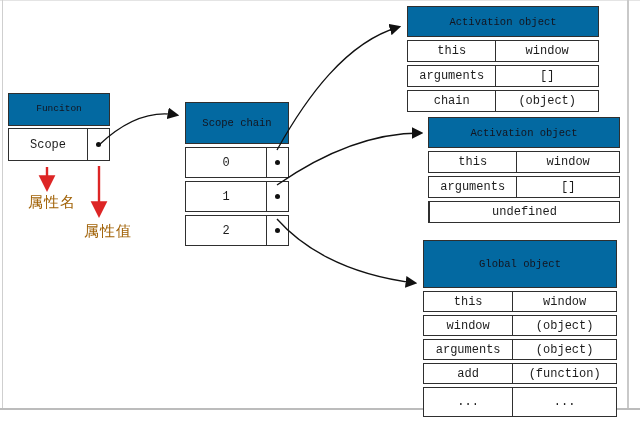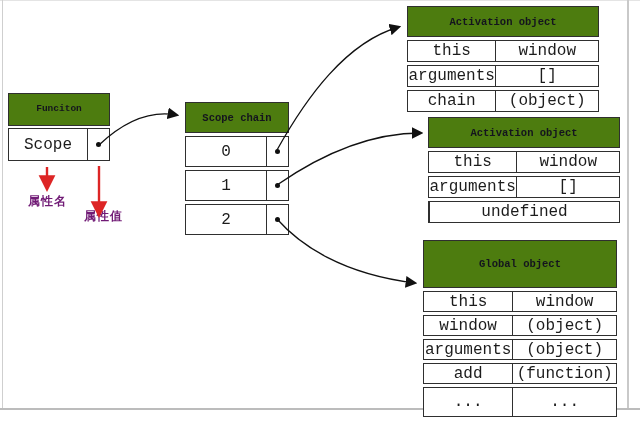--- a/index.html
+++ b/index.html
@@ -9,63 +9,63 @@
     font-family:"Liberation Mono","DejaVu Sans Mono",monospace; overflow:hidden;
   }
   
   .frame-top    { position:absolute; left:0; top:0; width:640px; height:1px; background:#e4e4e4; }
   .frame-left   { position:absolute; left:2px; top:0; width:1px; height:409px; background:#cfcfcf; }
   .frame-right  { position:absolute; left:627px; top:0; width:2px; height:409px; background:#c9c9c9; }
   .frame-bottom { position:absolute; left:0; top:408px; width:640px; height:2px; background:#bcbcbc; }
 
   .box { position:absolute; }
   .hdr {
-    background:#4d7c0f; border:1px solid #2f2f2f; color:#14141e;
+    background:#0369a1; border:1px solid #2f2f2f; color:#14141e;
     display:flex; align-items:center; justify-content:center;
-    font-weight:bold; font-size:10.5px; text-align:left;
+    font-weight:normal; font-size:10.5px; text-align:left;
   }
   .row {
     border:1px solid #2f2f2f; margin-top:3px; background:#ffffff;
-    display:flex; font-size:16px; color:#1c1c1c;
+    display:flex; font-size:12px; color:#1c1c1c;
   }
   .cell { display:flex; align-items:center; justify-content:center; }
   .cell-k { width:46%; }
   .cell-v { flex:1; border-left:1px solid #2f2f2f; }
   .dot { width:5px; height:5px; border-radius:50%; background:#101010; }
 
   
   .func-box  { left:8px; top:93px; width:102px; }
   .func-hdr  { height:33px; font-size:9.5px; line-height:1.3; flex-direction:column; padding:1px 1px; }
   .func-body { height:33px; margin-top:2px;text-align:right; }
   .func-name { flex:1; }
   .ptr-cell  { width:22px; border-left:1px solid #2f2f2f; }
 
   
   .sc-box { left:185px; top:102px; width:104px; }
-  .sc-hdr { height:31px; }
+  .sc-hdr { height:42px; }
   .sc-row { height:31px; }
   .sc-num { flex:1; }
 
   
   .t1 { left:407px; top:6px;   width:192px; }
   .t2 { left:428px; top:117px; width:192px; }
   .t3 { left:423px; top:240px; width:194px; }
   .t1 .hdr, .t2 .hdr { height:31px; }
   .t3 .hdr { height:48px; }
   .t1 .row, .t2 .row { height:22px; }
   .t3 .row { height:21px; }
   .t3 .row-tall { height:30px; }
 
   
   .red-label {
-    position:absolute; color:#701a75; font-weight:bold; font-size:12px;
+    position:absolute; color:#a16207; font-weight:normal; font-size:15px;
     font-family:"DejaVu Sans","Liberation Sans",sans-serif; letter-spacing:1px;
   }
   .lbl-name  { left:28px; top:193px; }
-  .lbl-value { left:84px; top:208px; }
+  .lbl-value { left:84px; top:222px; }
 
   .arrow-layer { position:absolute; left:0; top:0; width:640px; height:448px; pointer-events:none; }
 </style>
 </head>
 <body>
 
 <div class="stage">
 
   <div class="frame-top"></div>
   <div class="frame-left"></div>

